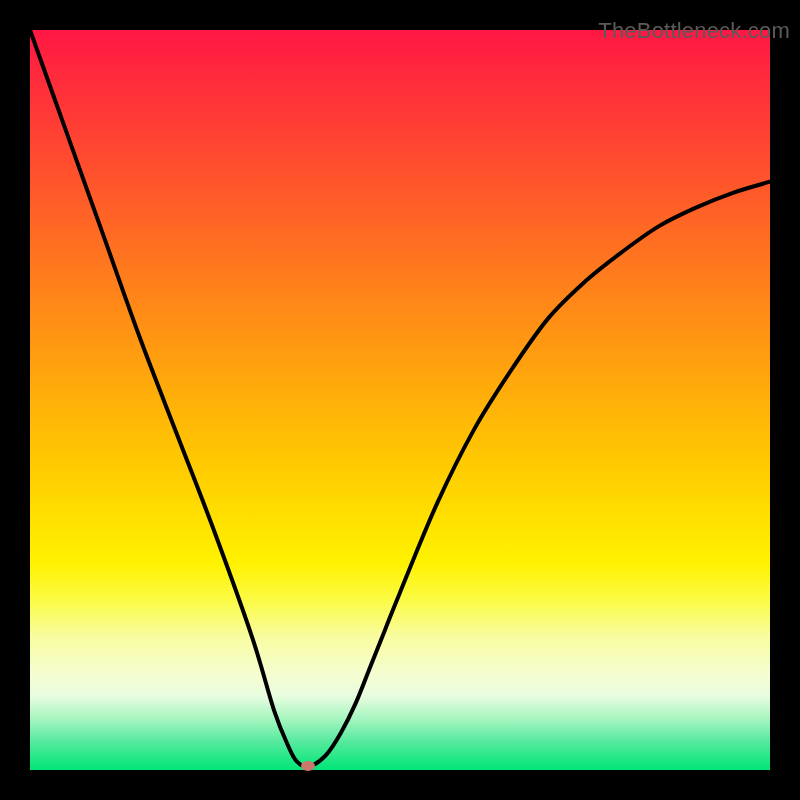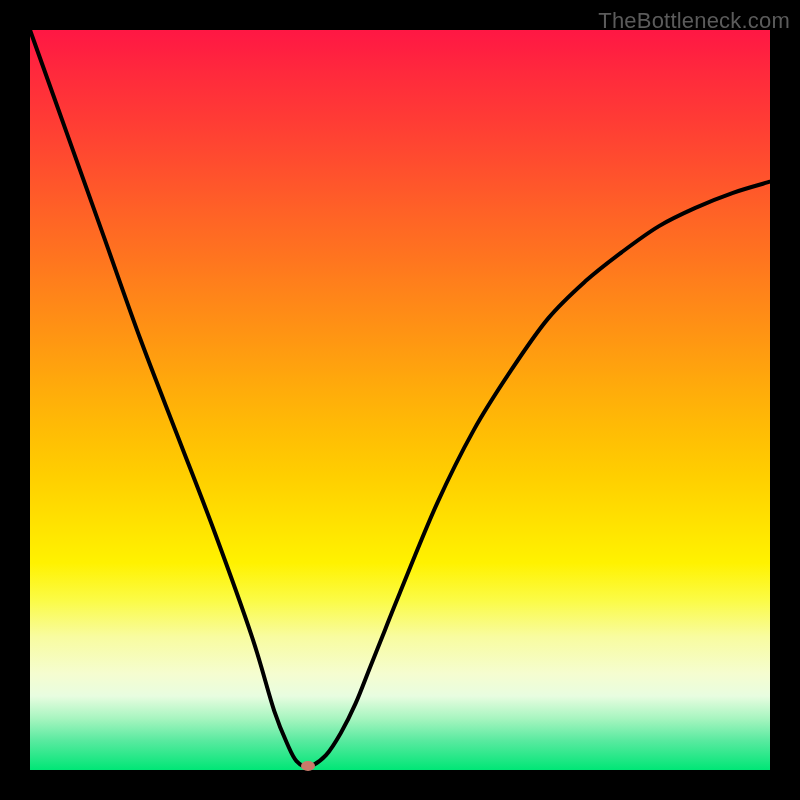--- a/index.html
+++ b/index.html
@@ -12,21 +12,21 @@
     overflow: hidden;
   }
   .frame {
     position: relative;
     width: 800px;
     height: 800px;
     background: #000000;
   }
   .watermark {
     position: absolute;
-    top: 8px;
+    top: 18px;
     right: 10px;
     color: #5b5b5b;
     font-size: 22px;
     font-weight: 500;
     letter-spacing: 0.2px;
     z-index: 5;
     text-align: center;
   }
   .plot-area {
     position: absolute;

